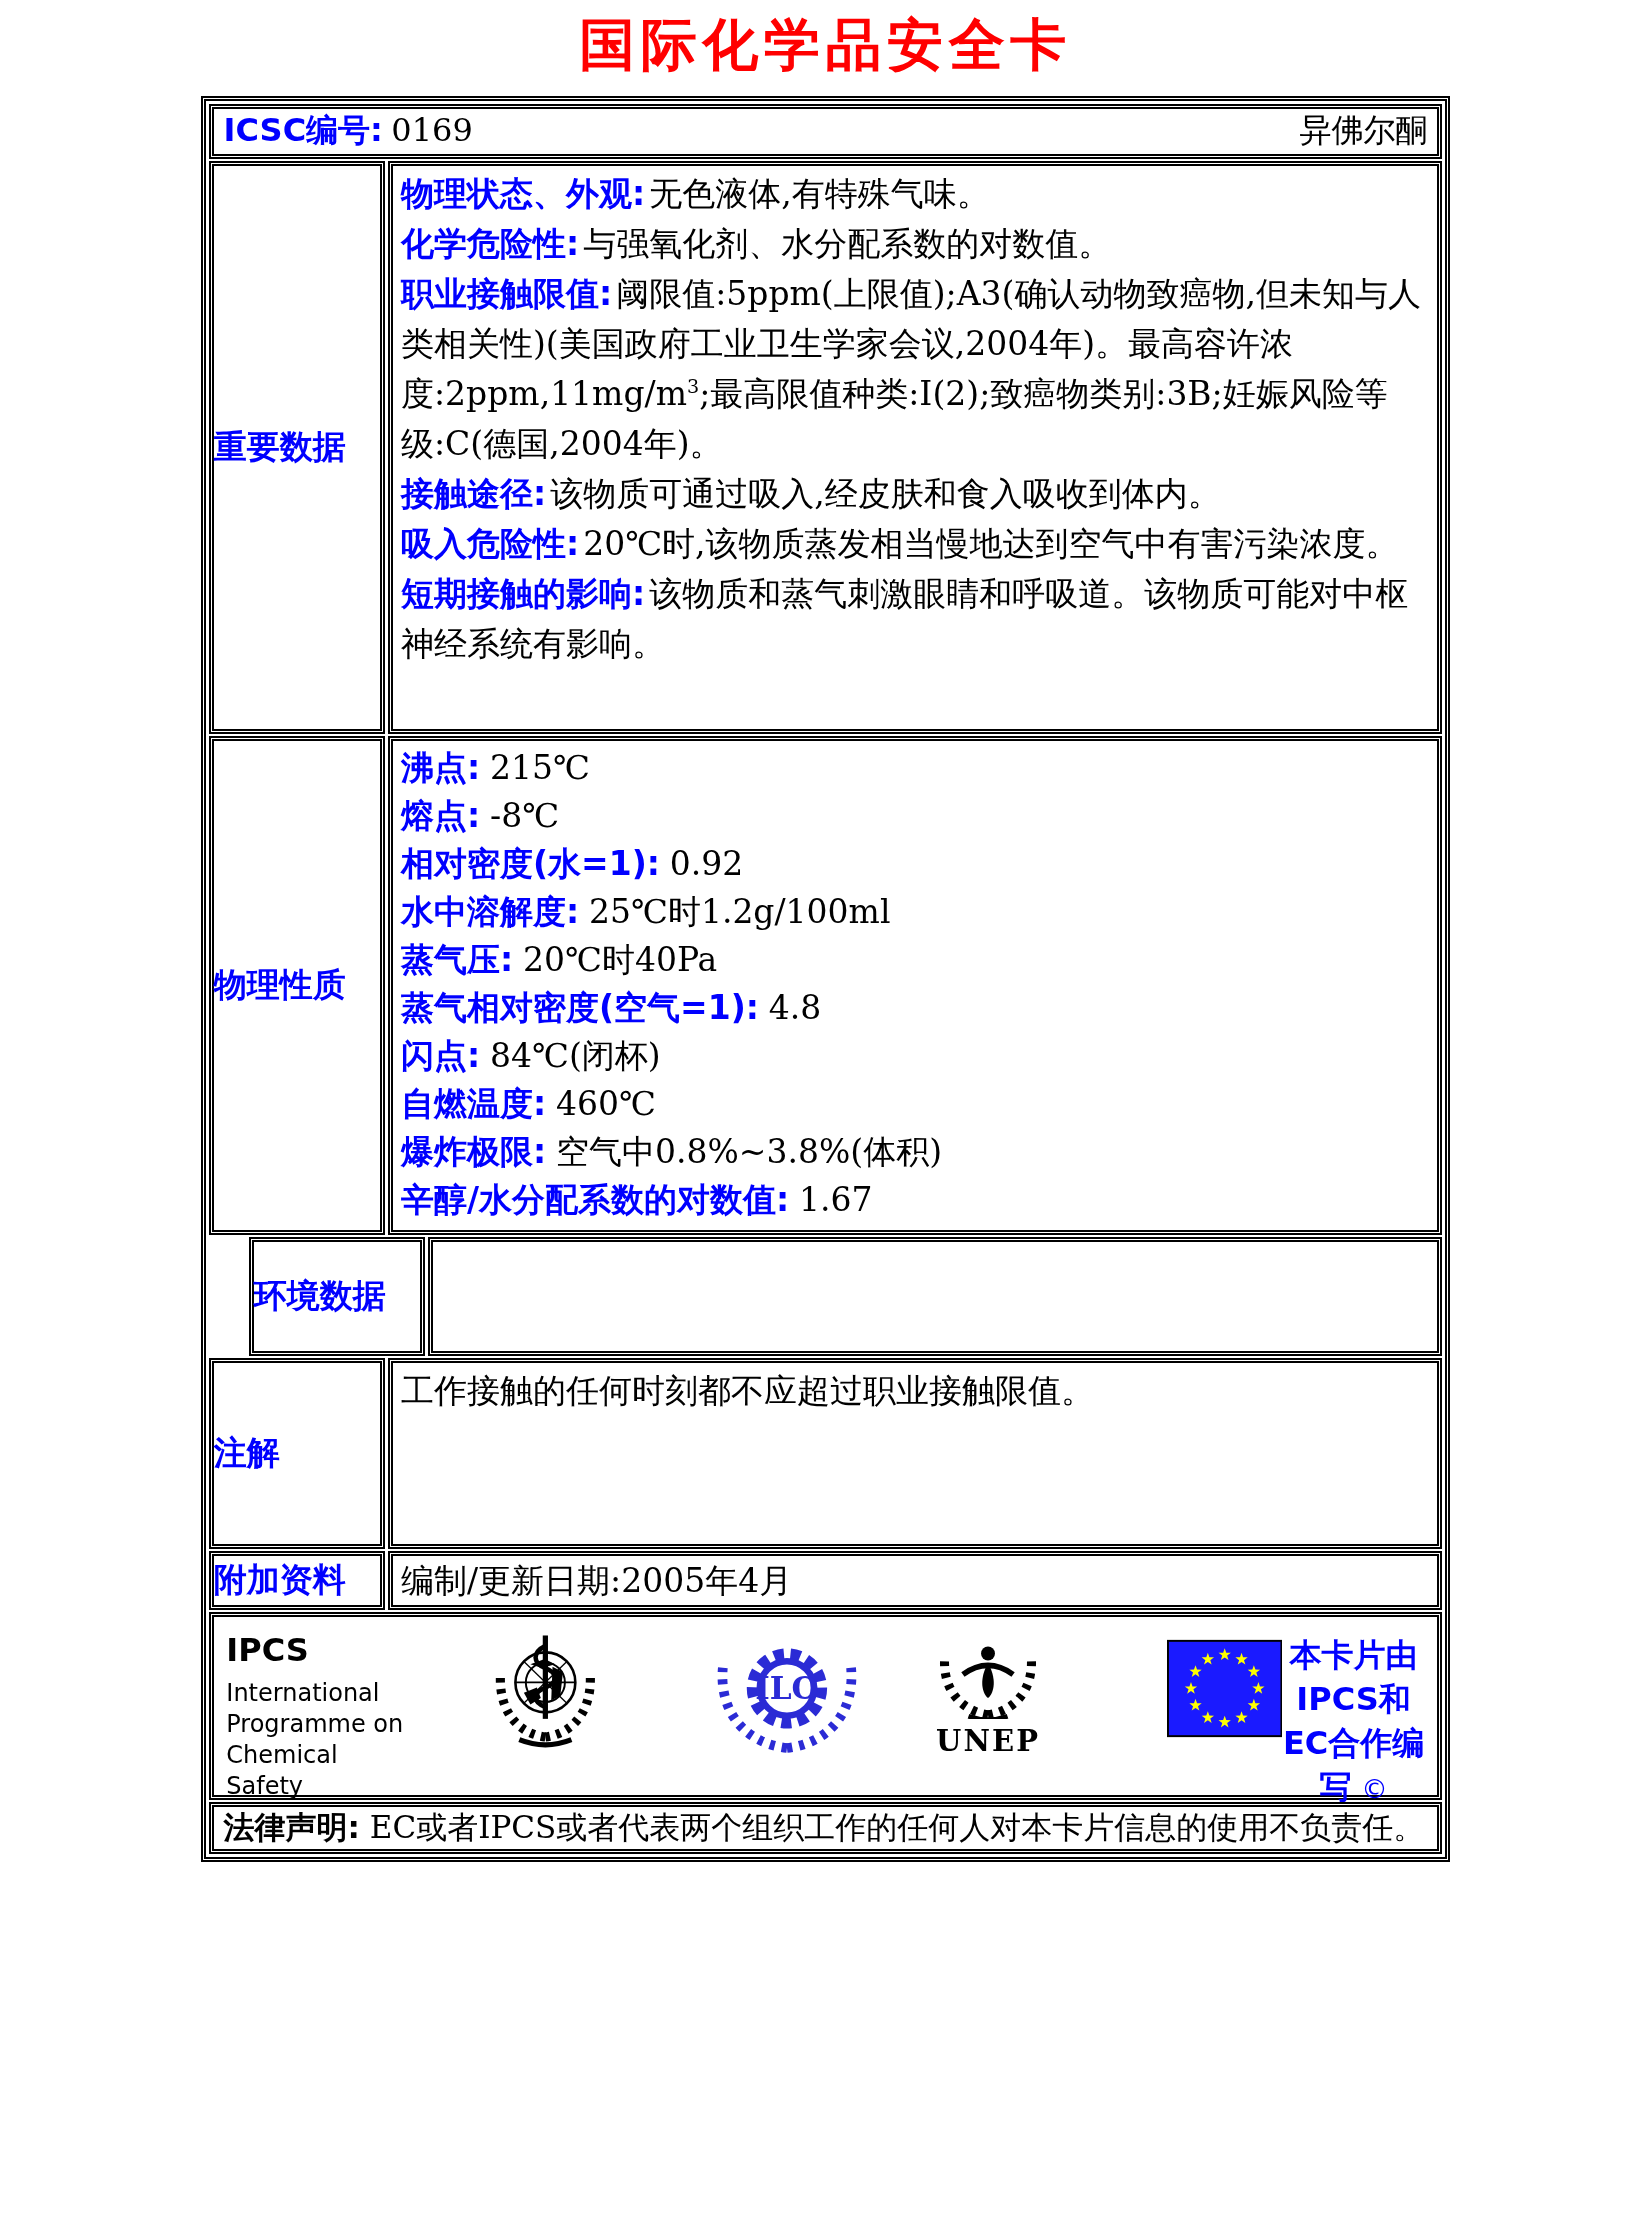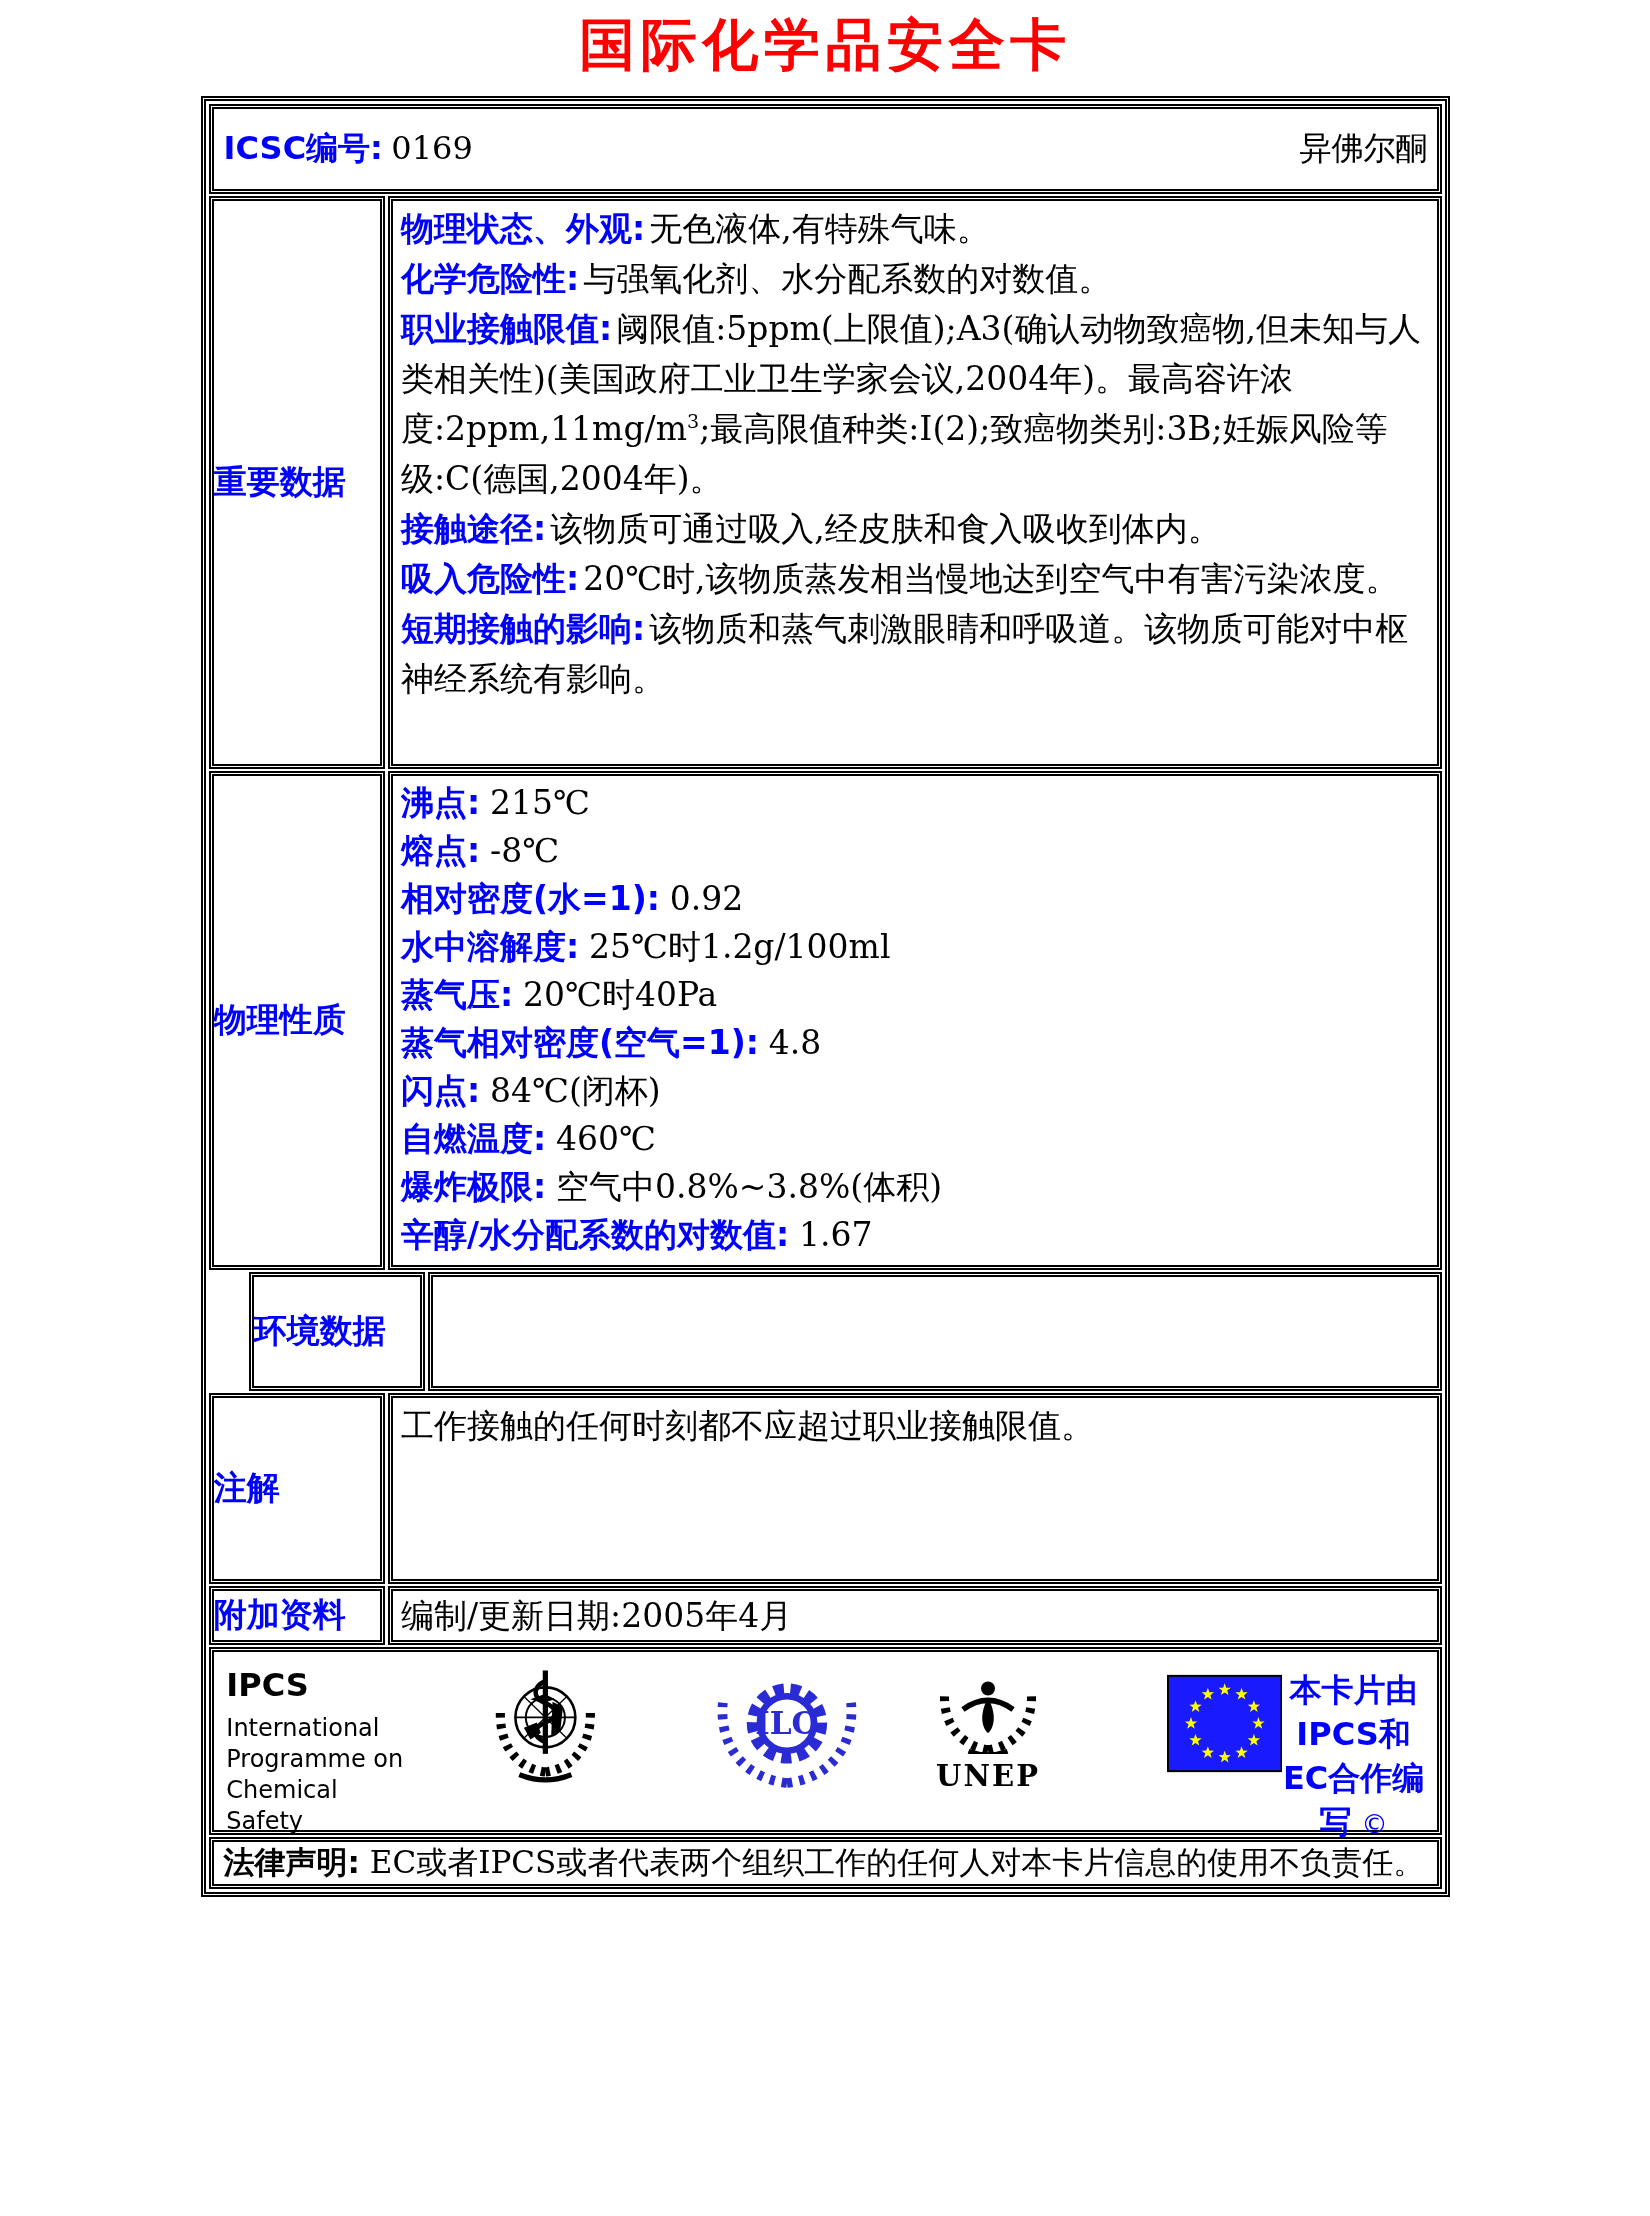--- a/index.html
+++ b/index.html
@@ -50,21 +50,21 @@
   }
   .k {
     color: #0000ff;
     font-family: "DejaVu Sans", sans-serif;
     font-weight: bold;
     margin-right: 4px;
   }
   .para { margin: 0; }
   sup.sup { font-size: 0.58em; line-height: 0; vertical-align: super; }
 
-  .s-header   { height: 90px; }
+  .s-header   { height: 55px; }
   .s-important{ height: 573px; }
   .s-physical { height: 499px; }
   .s-env      { height: 119px; padding-left: 40px; }
   .s-notes    { height: 191px; }
   .s-addl     { height: 59px;  }
   .s-logos    { height: 188px; }
   .s-legal    { height: 52px;  }
 
   .header-cell {
     flex: 1 1 auto;

